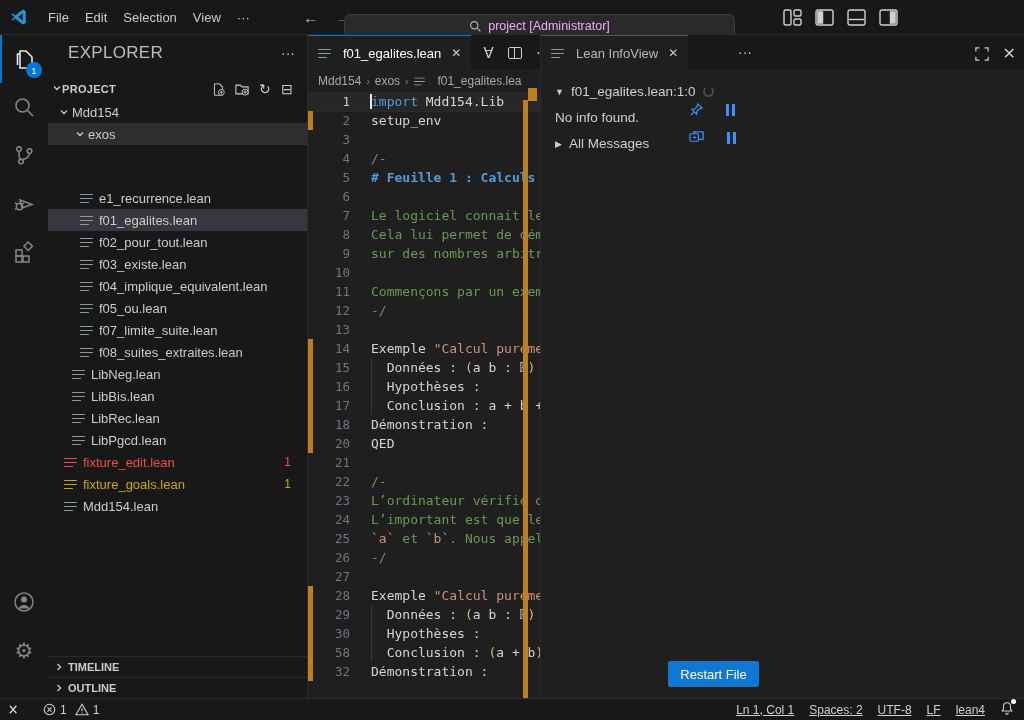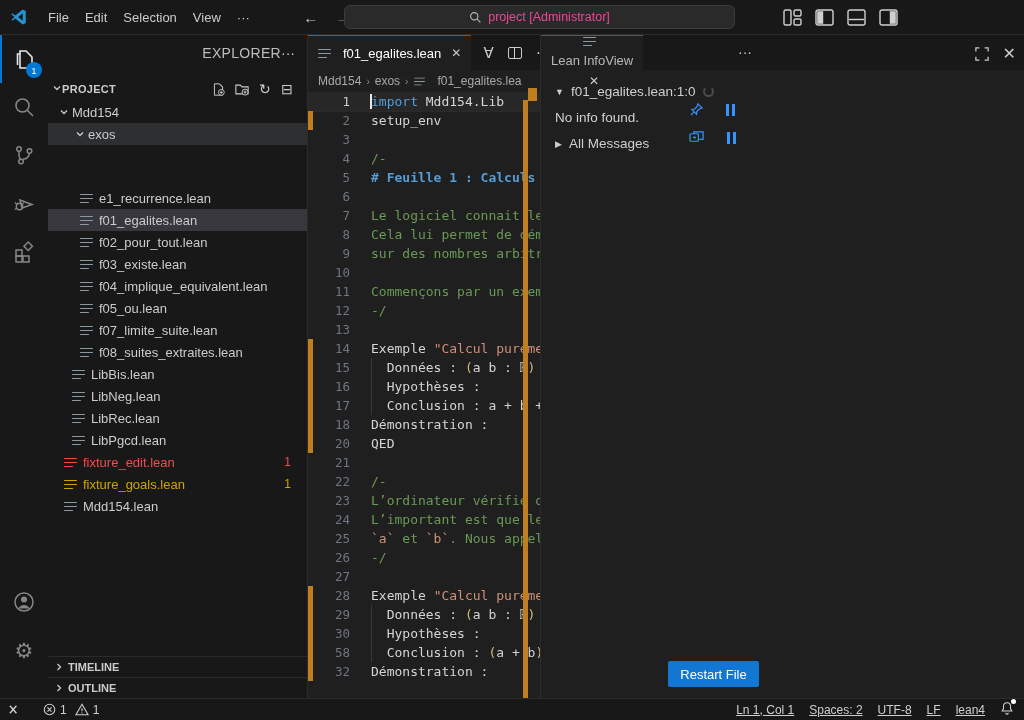--- a/index.html
+++ b/index.html
@@ -6,38 +6,38 @@
   html,body { width:1024px; height:720px; overflow:hidden; background:#1f1f1f;
     font-family:"Liberation Sans", sans-serif; color:#cccccc; }
   .titlebar { position:absolute; left:0; top:0; width:1024px; height:35px; background:#181818;
     border-bottom:1px solid #2b2b2b; display:flex; align-items:center; font-size:13px; }
   .vscode-logo { width:18px; height:18px; margin:0 12px 0 10px; }
   .menu-item { padding:4px 8px; border-radius:5px; color:#cccccc; cursor:default; }
   .menu-overflow { padding:4px 8px; color:#cccccc; }
   .nav-arrows { display:flex; gap:14px; margin-left:44px; font-size:15px; }
   .nav-arrows span { width:18px; text-align:center; }
   .fwd { color:#8a8a8a; }
-  .cmd-center { position:absolute; left:344px; top:5px; width:391px; height:24px; background:#2a2a2a;
+  .cmd-center { position:absolute; left:344px; top:14px; width:391px; height:24px; background:#2a2a2a;
     border:1px solid #3c3c3c; border-radius:6px; display:flex; align-items:center; justify-content:center;
-    color:#ec4899; font-size:12.5px; gap:6px; }
+    color:#f0abfc; font-size:12.5px; gap:6px; }
   .tb-right { position:absolute; right:126px; top:0; height:35px; display:flex; align-items:center; gap:13px; }
   .tb-right svg { display:block; }
 
   .activitybar { position:absolute; left:0; top:35px; width:48px; height:663px; background:#181818; }
   .ab-item { position:relative; width:48px; height:48px; display:flex; align-items:center; justify-content:center; }
   .ab-item.active { border-left:2px solid #0078d4; }
   .ab-badge { position:absolute; right:6px; bottom:5px; min-width:16px; height:16px; border-radius:8px;
     background:#0078d4; color:#fff; font-size:9.5px; display:flex; align-items:center; justify-content:center; }
   .ab-bottom { position:absolute; bottom:24px; left:0; width:48px; }
   .gear-glyph { font-size:21px; color:#868686; line-height:1; }
 
   .sidebar { position:absolute; left:48px; top:35px; width:260px; height:663px; background:#181818;
     border-right:1px solid #2b2b2b; font-size:13px; }
   .sb-header { height:35px; display:flex; align-items:center; padding:0 12px 0 20px; }
-  .sb-title { font-size:14px; color:#bdbdbd; letter-spacing:.3px; flex:1;text-align:right; }
+  .sb-title { font-size:17px; color:#bdbdbd; letter-spacing:.3px; flex:1; }
   .sb-dots { color:#cccccc; font-size:14px; }
   .proj-row { height:22px; display:flex; align-items:center; padding-left:4px; font-weight:700; font-size:11px;
     color:#cccccc; letter-spacing:.3px; margin-top:8px; }
   .proj-actions { margin-left:auto; display:flex; gap:10px; align-items:center; padding-right:14px; font-weight:400; }
   .proj-actions .uni { font-size:14px; color:#cccccc; }
   .tree { margin-top:1px; }
   .tree-row { position:relative; height:22px; display:flex; align-items:center; color:#cccccc; white-space:nowrap; }
   .tree-row.selected { background:#37373d; }
   .tree-row.rowfocus { background:#2d2f31; }
   .tree-row .chev { width:16px; display:flex; justify-content:center; }
@@ -50,21 +50,21 @@
   .tree-row.warn { color:#cca700; } .tree-row.warn .file-ico i { background:#cca700; }
   .tree-badge { margin-left:auto; margin-right:16px; font-size:12px; }
   .sb-bottomsections { position:absolute; bottom:0; left:0; width:100%; }
   .sb-section { height:21px; border-top:1px solid #2b2b2b; display:flex; align-items:center; gap:4px;
     padding-left:6px; font-size:11px; font-weight:700; color:#cccccc; }
 
   .editorgroup { position:absolute; left:308px; top:35px; width:232px; height:663px; background:#1f1f1f; }
   .tabstrip { height:35px; background:#181818; display:flex; align-items:stretch; }
   .tab { display:flex; align-items:center; gap:6px; padding:0 10px; background:#1f1f1f; font-size:13px; color:#ffffff; }
   .tab.active-focused { border-top:1px solid #0078d4; }
-  .tab.active-unfocused { border-top:1px solid #585858; color:#b8b8b8;flex-direction:column; }
+  .tab.active-unfocused { border-top:1px solid #585858; color:#b8b8b8; }
   .tab .close { font-size:12px; color:#cccccc; margin-left:4px; }
   .tab-actions { display:flex; align-items:center; gap:14px; margin-left:12px; color:#cccccc; }
   .forall-glyph { font-size:15px; color:#cccccc; }
   .split-ico { width:14px; height:12px; border:1px solid #cccccc; border-radius:2px; position:relative; }
   .split-ico::after { content:""; position:absolute; left:5px; top:0; bottom:0; width:1px; background:#cccccc; }
   .breadcrumb { height:22px; display:flex; align-items:center; gap:5px; padding-left:10px; font-size:12px;
     color:#a9a9a9; white-space:nowrap; overflow:hidden; }
   .bc-sep { font-size:10px; color:#8a8a8a; }
   .bc-ico { transform:scale(.85); }
 
@@ -313,29 +313,29 @@
           <i></i>
         </span>
         <span>f08_suites_extraites.lean</span>
       </div>
       <div class="tree-row" style="padding-left: 24px;">
         <span class="file-ico">
           <i></i>
           <i></i>
           <i></i>
         </span>
+        <span>LibNeg.lean</span>
+      </div>
+      <div class="tree-row" style="padding-left: 24px;">
+        <span class="file-ico">
+          <i></i>
+          <i></i>
+          <i></i>
+        </span>
         <span>LibBis.lean</span>
-      </div>
-      <div class="tree-row" style="padding-left: 24px;">
-        <span class="file-ico">
-          <i></i>
-          <i></i>
-          <i></i>
-        </span>
-        <span>LibNeg.lean</span>
       </div>
       <div class="tree-row" style="padding-left: 24px;">
         <span class="file-ico">
           <i></i>
           <i></i>
           <i></i>
         </span>
         <span>LibRec.lean</span>
       </div>
       <div class="tree-row" style="padding-left: 24px;">

